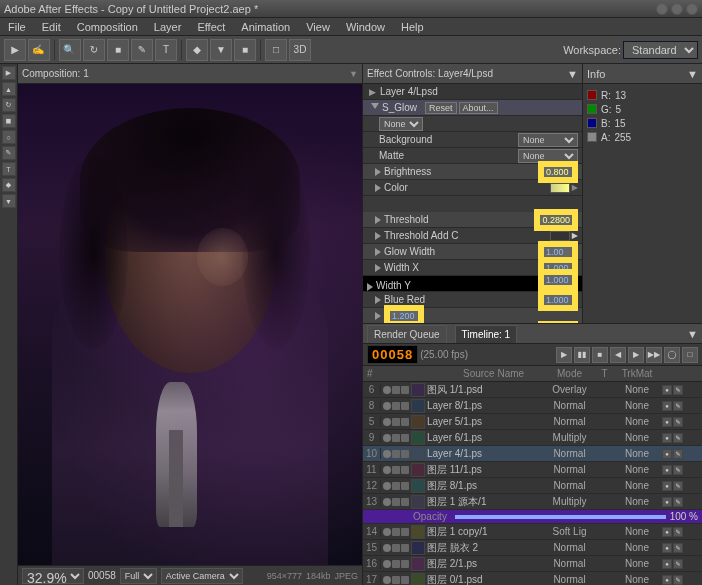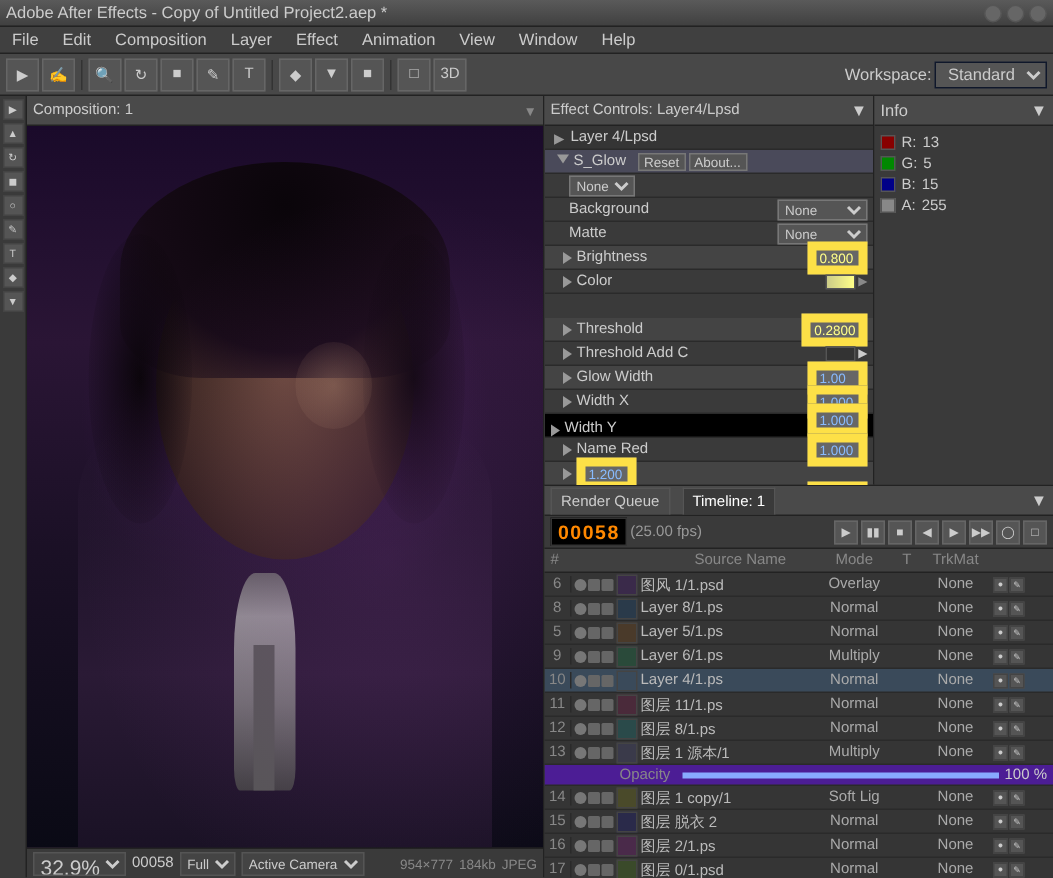--- a/index.html
+++ b/index.html
@@ -615,21 +615,21 @@
           </div>
 
           <div class="effect-row" style="background:#000000;align-items:flex-end;">
             <div class="triangle"></div>
             <span style="flex:1;">Width Y</span>
             <span class="effect-value blue-val">1.000</span>
           </div>
 
           <div class="effect-row" style="padding-left:12px;">
             <div class="triangle"></div>
-            <span style="flex:1;">Name Red</span>
+            <span style="flex:1;">Blue Red</span>
             <span class="effect-value blue-val">1.000</span>
           </div>
 
           <div class="effect-row" style="padding-left:12px;background:#444;">
             <div class="triangle"></div>
             <span class="effect-value blue-val">1.200</span>
           </div>
 
           <div class="effect-row" style="padding-left:12px;">
             <div class="triangle"></div>

